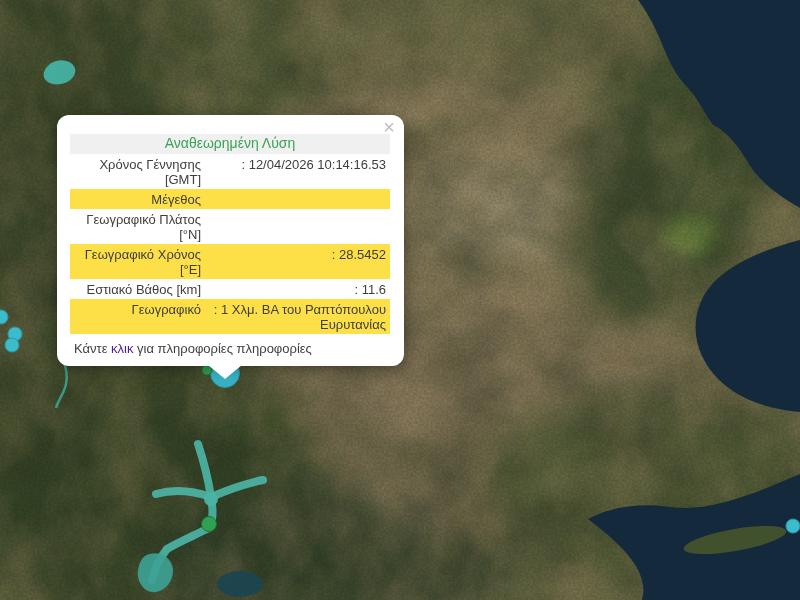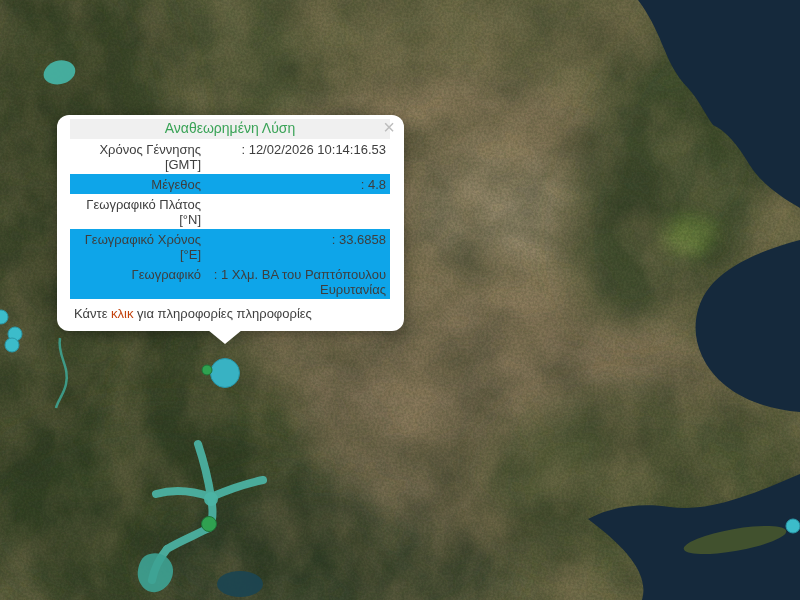--- a/index.html
+++ b/index.html
@@ -14,31 +14,31 @@
   .mk.green-small { width:11px; height:11px; background:#2fa150; border:1px solid #1e7238; }
   .mk.green       { width:16px; height:16px; background:#2fa150; border:1px solid #1e7238; }
   .mk.selected    { width:30px; height:30px; background:#38b2c3; border:1px solid #2795a8; }
 
   .popup {
     position:absolute; left:57px; top:115px; width:347px; z-index:10;
     background:#ffffff; border-radius:12px;
     box-shadow:0 3px 14px rgba(0,0,0,0.35);
     color:#3e3e3e; font-size:13px; line-height:15px;
   }
-  .popup-content { padding:4px 14px 10px 13px; }
+  .popup-content { padding:19px 14px 10px 13px; }
   .ptitle {
     background:#f0f0f0; color:#3aa357; font-size:14px; text-align:center;
     padding:2px 0 3px 0;
   }
   .prow { display:grid; grid-template-columns:135px 1fr; }
-  .prow.alt { background:#0ea5e9; }
+  .prow.alt { background:#fde047; }
   .prow .cell { padding:2.5px 4px;text-align:right; }
   .prow .cell.val { padding-left:0; }
   .pfooter { margin-top:5px; padding:2px 4px 0 4px; }
-  .pfooter a { color:#c2410c; text-decoration:none; cursor:pointer; }
+  .pfooter a { color:#4c1d95; text-decoration:none; cursor:pointer; }
   .popup-close {
     position:absolute; top:2px; right:9px; color:#bdbdbd; font-size:20px;
     line-height:20px; cursor:pointer; user-select:none;
   }
   .popup-tail {
     position:absolute; left:151px; bottom:-13px; width:0; height:0;
     border-left:17px solid transparent; border-right:17px solid transparent;
     border-top:14px solid #ffffff;
   }
 </style>
@@ -127,32 +127,35 @@
       <div class="mk teal" style="left: 793px; top: 526px;"></div>
     </div>
 
   <div class="popup">
     <span class="popup-close">×</span>
     <div class="popup-content">
       <div class="ptitle">Αναθεωρημένη Λύση</div>
 
       <div class="prow">
         <span class="cell">Χρόνος Γέννησης [GMT]</span>
-        <span class="cell val">: 12/02/2026 10:14:16.53</span>
+        <span class="cell val">: 12/04/2026 10:14:16.53</span>
       </div>
       <div class="prow alt">
         <span class="cell">Μέγεθος</span>
-        <span class="cell val">: 4.8</span>
       </div>
       <div class="prow">
         <span class="cell">Γεωγραφικό Πλάτος [°N]</span>
       </div>
       <div class="prow alt">
         <span class="cell">Γεωγραφικό Χρόνος [°E]</span>
-        <span class="cell val">: 33.6858</span>
+        <span class="cell val">: 28.5452</span>
+      </div>
+      <div class="prow">
+        <span class="cell">Εστιακό Βάθος [km]</span>
+        <span class="cell val">: 11.6</span>
       </div>
       <div class="prow alt">
         <span class="cell">Γεωγραφικό</span>
         <span class="cell val">: 1 Χλμ. ΒΑ του Ραπτόπουλου Ευρυτανίας</span>
       </div>
 
       <div class="pfooter">
         <span>Κάντε </span><a>κλικ</a><span> για πληροφορίες πληροφορίες</span>
       </div>
     </div>

